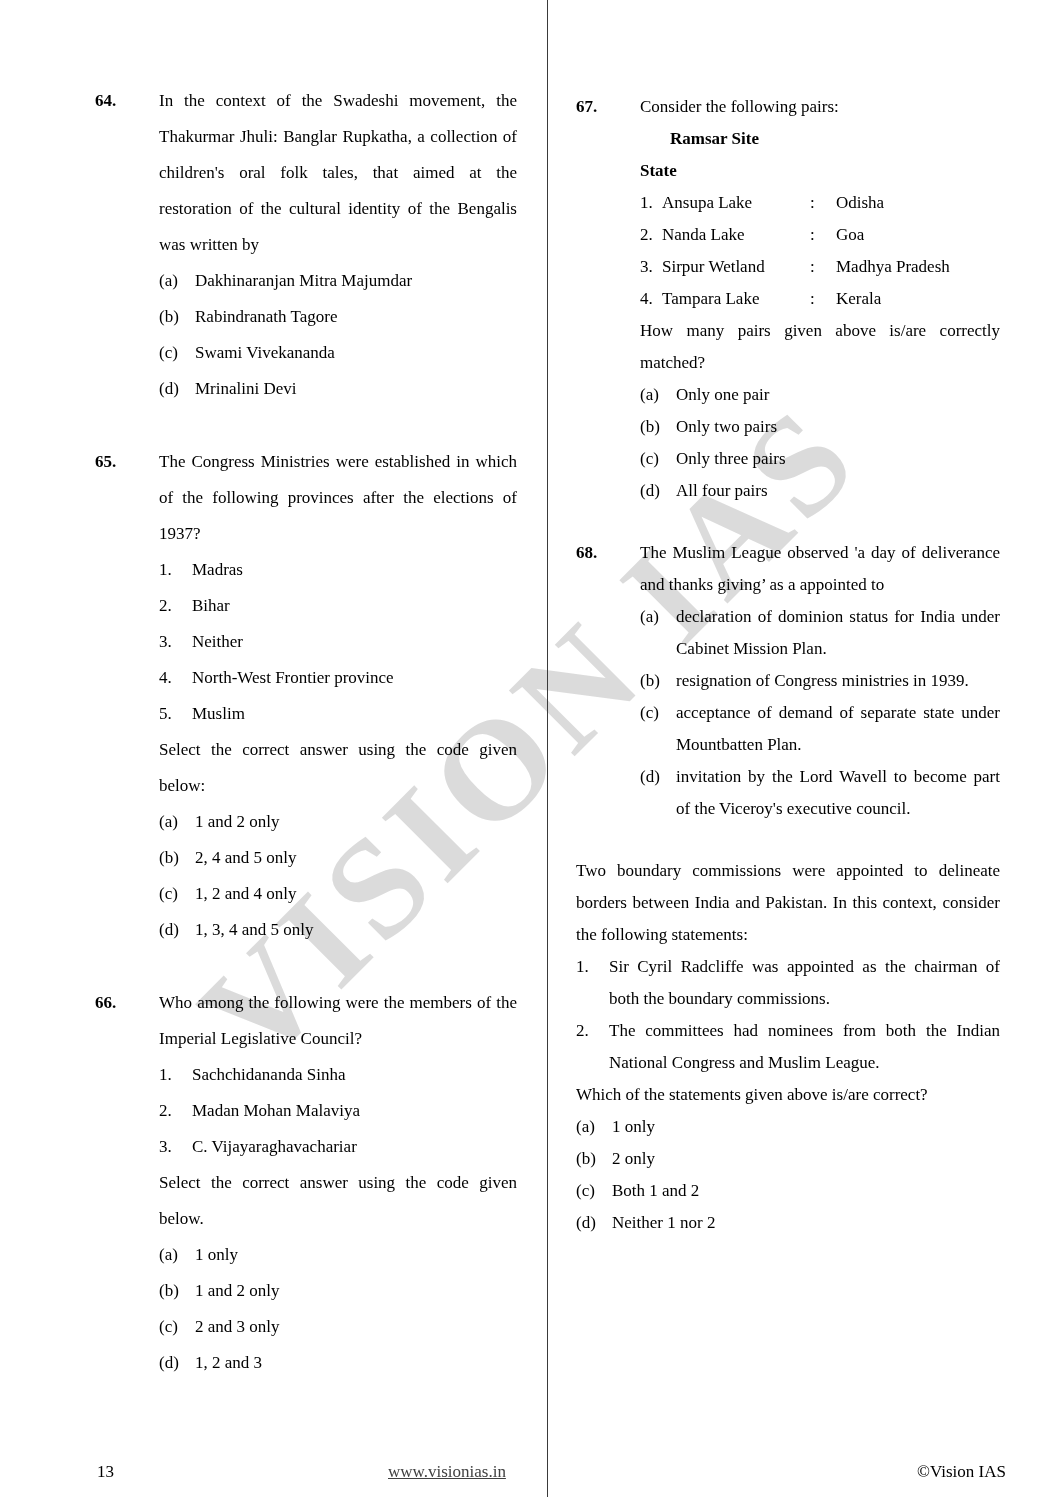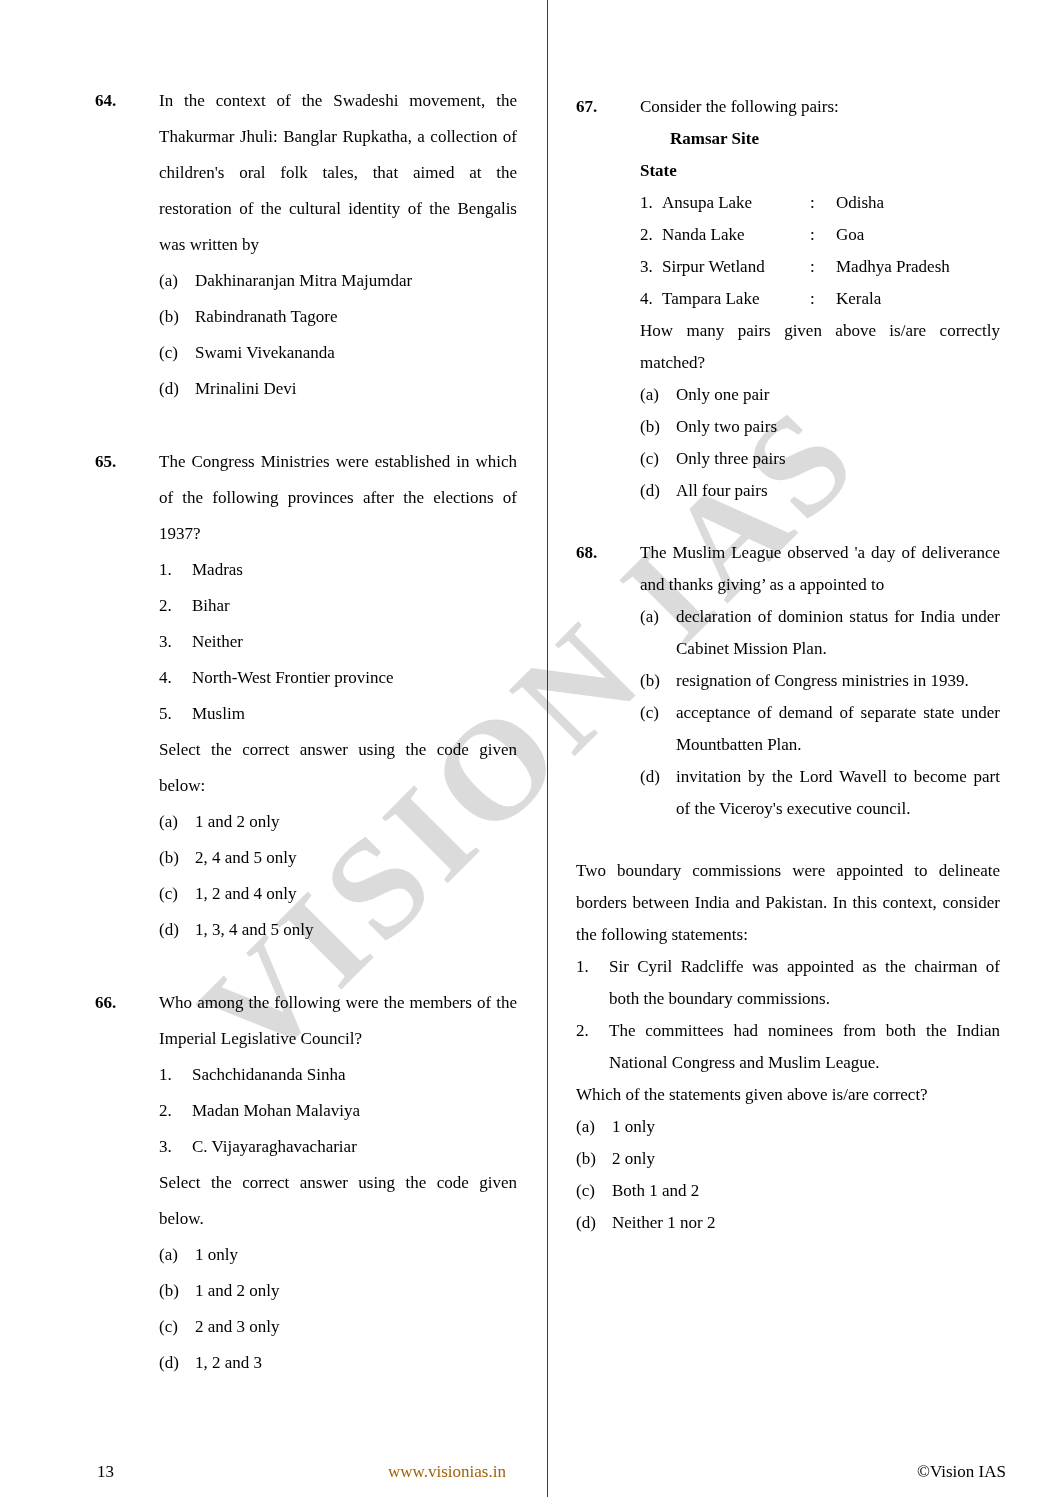--- a/index.html
+++ b/index.html
@@ -45,21 +45,21 @@
   .ph-state { flex:1; }
   .pair { display:flex; }
   .pair-num   { width:22px;  flex-shrink:0; }
   .pair-site  { width:148px; flex-shrink:0; }
   .pair-sep   { width:26px;  flex-shrink:0; }
   .pair-state { flex:1; }
 
   .footer { position:absolute; top:1462px; left:0; width:1058px; height:28px; z-index:2; }
   .page-num { position:absolute; left:97px; }
   .footer-link {
-    position:absolute; left:388px; color:#a16207; cursor:pointer;
+    position:absolute; left:388px; color:#404040; text-decoration:underline; cursor:pointer;
   }
   .copyright { position:absolute; right:52px; }
 </style>
 </head>
 <body>
 
 <div class="watermark">VISION IAS</div>
 <div class="divider"></div>
 
 <div class="col col-left">

